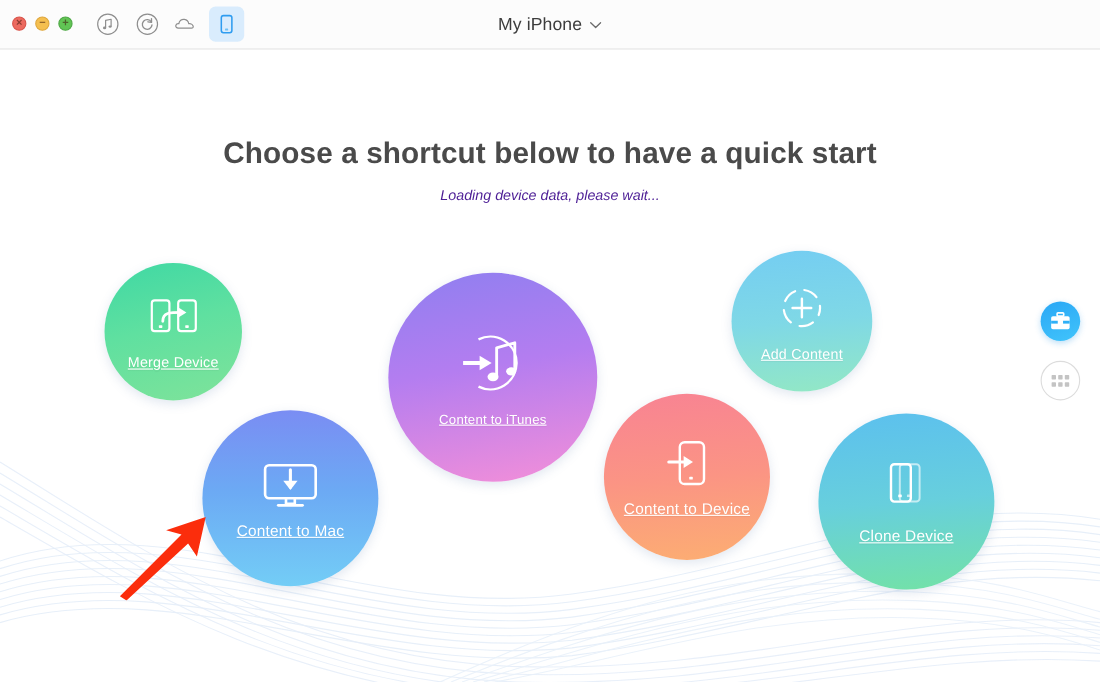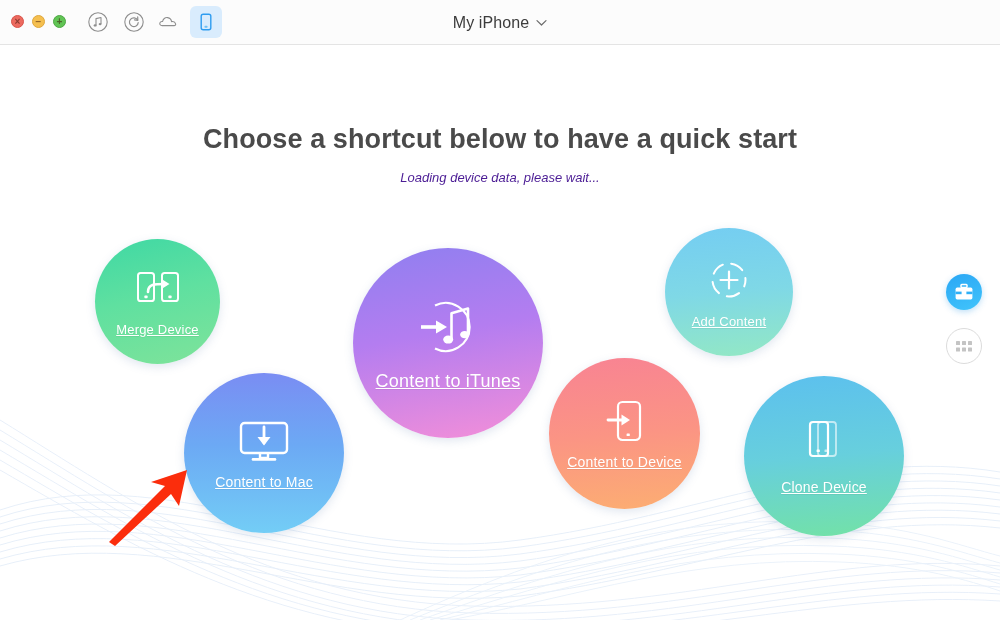--- a/index.html
+++ b/index.html
@@ -101,21 +101,21 @@
   #b-merge {
     left: 95px; top: 239px; width: 125px; height: 125px;
     background: linear-gradient(165deg, #3fd8a4 0%, #5fe0a0 45%, #7fe39a 100%);
   }
   #b-merge .lbl { font-size: 13px; }
 
   #b-itunes {
     left: 353px; top: 248px; width: 190px; height: 190px;
     background: linear-gradient(170deg, #8f7ff0 0%, #b47df0 45%, #f48fd8 100%);
   }
-  #b-itunes .lbl { font-size: 18px; margin-top: 12px; text-align: right; }
+  #b-itunes .lbl { font-size: 12px; margin-top: 12px; text-align: right; }
 
   #b-add {
     left: 665px; top: 228px; width: 128px; height: 128px;
     background: linear-gradient(175deg, #74cdf2 0%, #7fd8e6 50%, #93e8c4 100%);
   }
   #b-add .lbl { font-size: 13px; }
 
   #b-mac {
     left: 184px; top: 373px; width: 160px; height: 160px;
     background: linear-gradient(180deg, #7a8df3 0%, #6ca9f4 45%, #73cdf6 100%);

